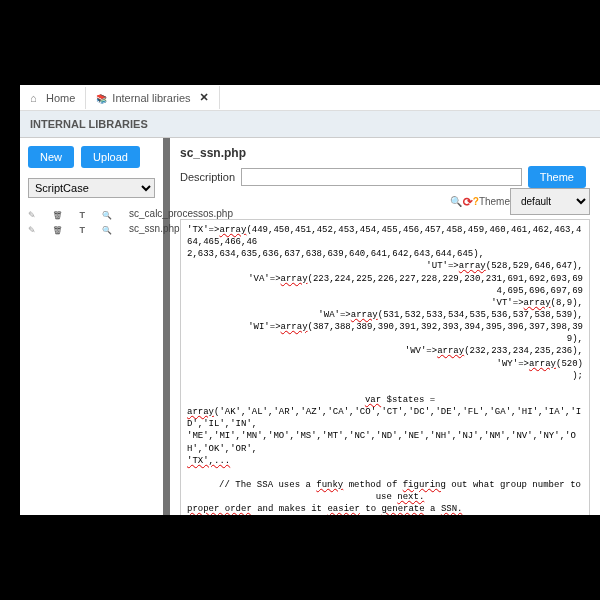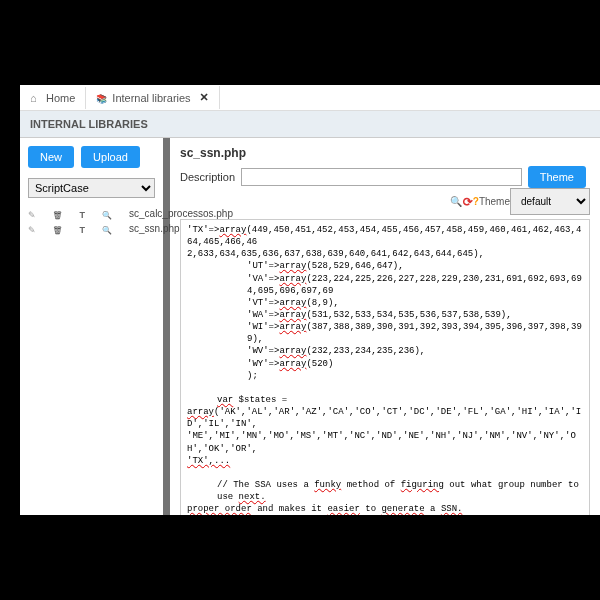--- a/index.html
+++ b/index.html
@@ -21,22 +21,22 @@
     .main { flex: 1; padding: 8px 10px; overflow: hidden; }
     .fname { font-size: 12px; font-weight: bold; margin-bottom: 6px; color: #333; }
     .desc-row { display: flex; align-items: center; gap: 6px; }
     .desc-row label { font-size: 11px; color: #333; }
     .desc-input { flex: 1; border: 1px solid #aaa; padding: 2px 4px; font-size: 11px; }
     .toolbar { display: flex; justify-content: flex-end; align-items: center; margin-bottom: 4px; font-size: 10px; color: #555; }
     .toolbar select { font-size: 10px; border: 1px solid #aaa; padding: 6px; min-width: 80px; }
     .code-area { border: 1px solid #ccc; height: 300px; padding: 4px 6px; font-family: 'Courier New', monospace; font-size: 9px; line-height: 1.35; color: #000; overflow: hidden; white-space: pre-wrap; word-break: break-all; }
     .kw { color: #000; text-decoration: underline wavy #d00; text-decoration-thickness: 1px; }
     .fn { text-decoration: underline wavy #d00; text-decoration-thickness: 1px; }
-    .indent1 { margin-left: 60px; }
-    .indent2 { margin-left: 30px; }
+    .indent1 { margin-left: 60px; text-align: right; }
+    .indent2 { margin-left: 30px; text-align: center; }
     .ic-home::before { content: "⌂"; color: #888; }
     .ic-lib::before { content: "📚"; font-size: 9px; }
     .ic-edit::before { content: "✎"; color: #999; font-size: 9px; }
     .ic-del::before { content: "🗑"; font-size: 8px; }
     .ic-t::before { content: "T"; font-weight: bold; font-size: 9px; color: #666; }
     .ic-mag::before { content: "🔍"; font-size: 8px; }
     .ic-search::before { content: "🔍"; font-size: 10px; }
     .ic-refresh::before { content: "⟳"; color: #d33; font-size: 12px; font-weight: bold; }
     .ic-help::before { content: "?"; color: #f90; font-weight: bold; }
   </style>

